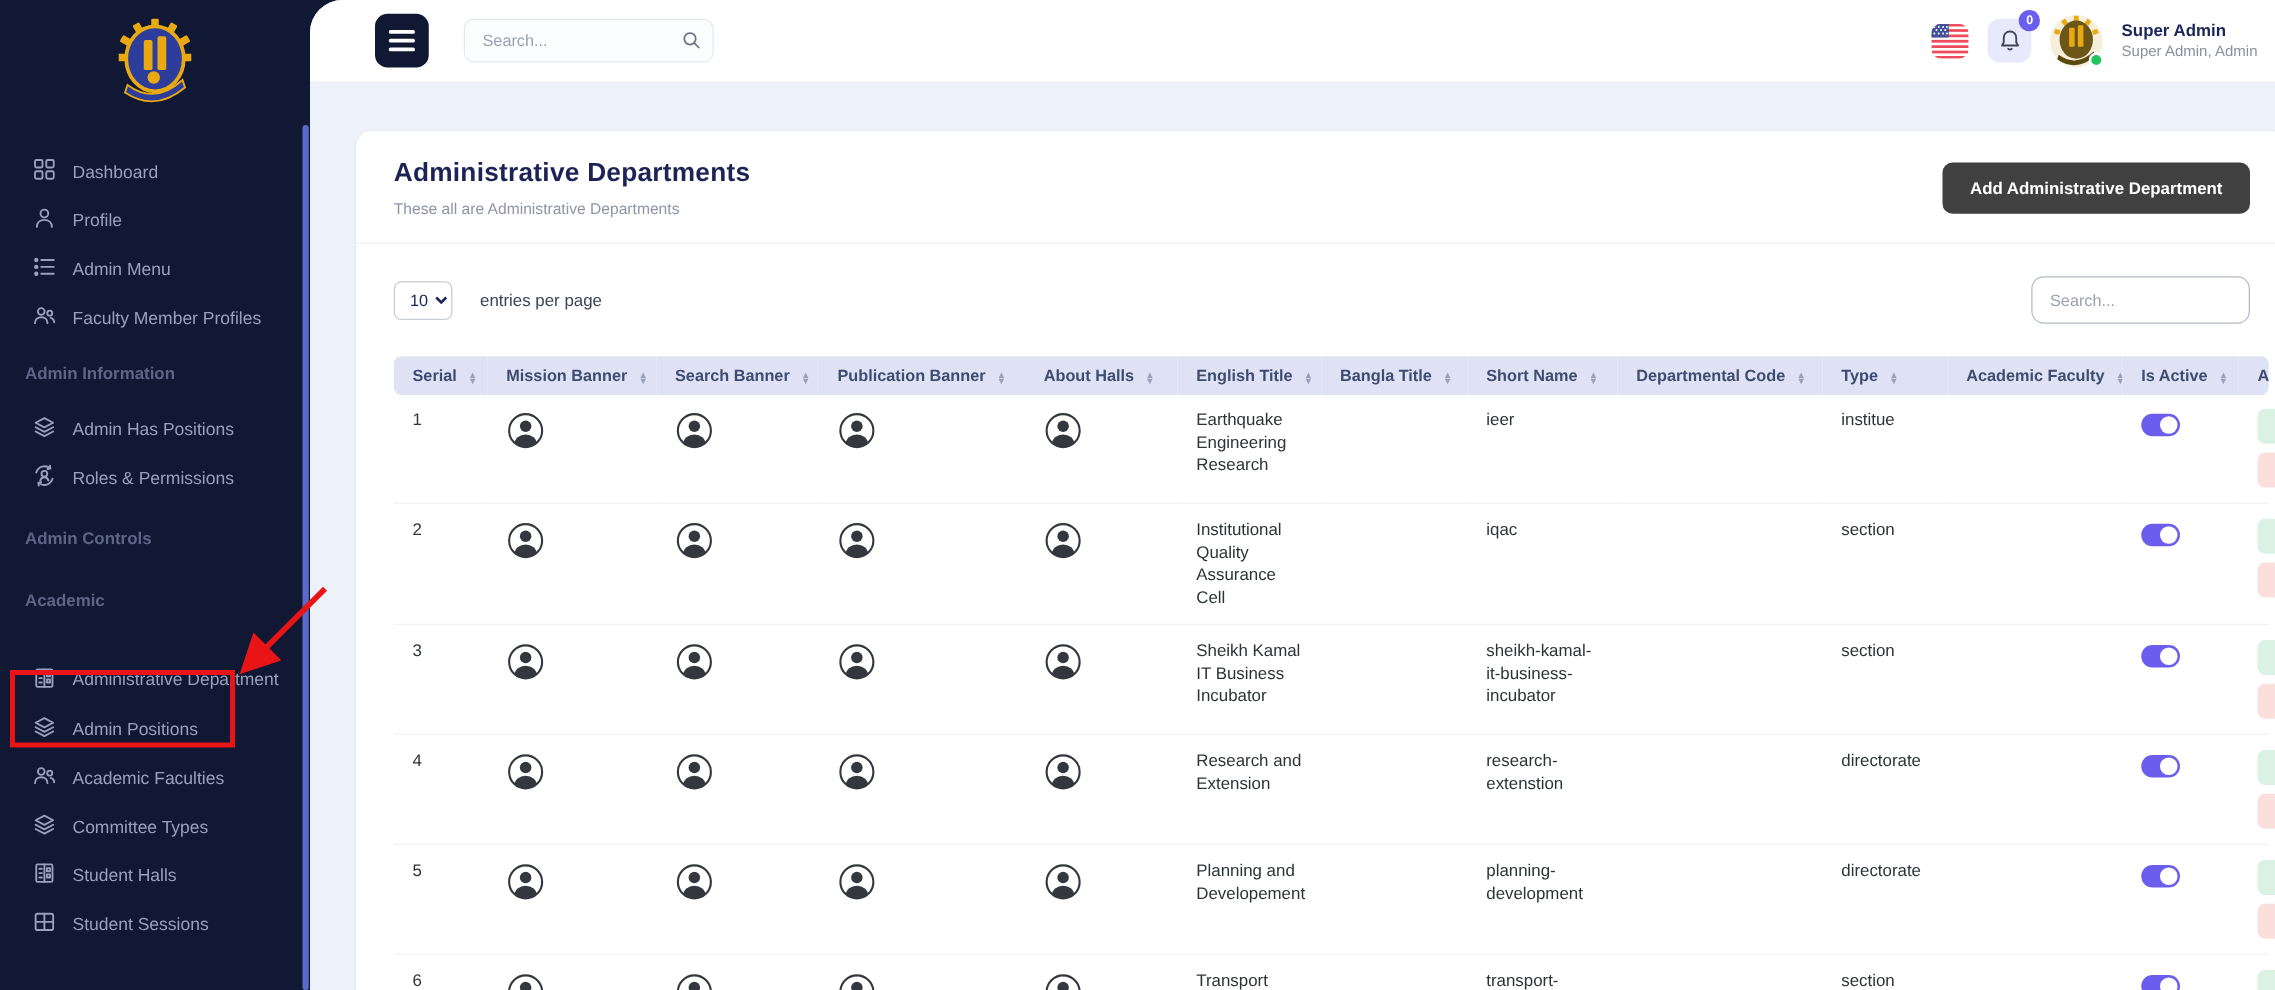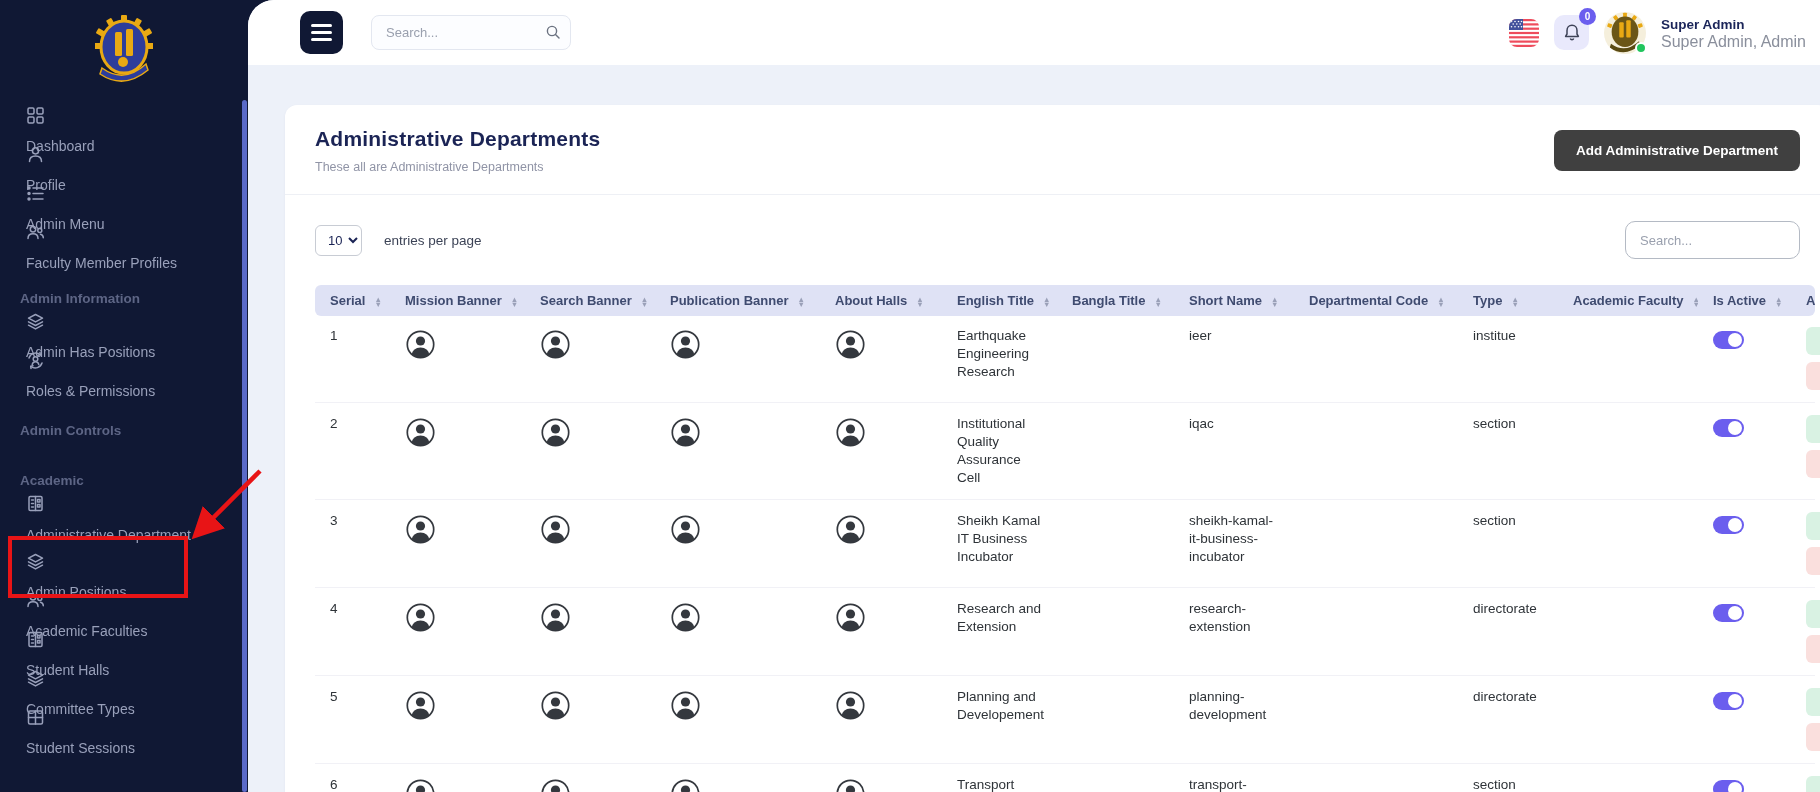--- a/index.html
+++ b/index.html
@@ -3,21 +3,21 @@
 <meta charset="utf-8">
 <style>
   * { margin:0; padding:0; box-sizing:border-box; }
   html,body { width:1820px; height:792px; overflow:hidden; }
   body { font-family:"Liberation Sans", sans-serif; background:#101834; position:relative; }
 
   
   .sidebar { position:absolute; left:0; top:0; width:248px; height:792px; background:#101834; z-index:2; }
   .logo-wrap { display:flex; justify-content:center; padding-top:12px; height:100px; }
   .nav { padding-top:6px; }
-  .nav-item { display:flex; align-items:flex-start; gap:13px; padding:0 0 0 26px; height:39px; color:#99a0ba; font-size:14px; font-weight:500; cursor:pointer;flex-direction:column; }
+  .nav-item { display:flex; align-items:flex-end; gap:13px; padding:0 0 0 26px; height:39px; color:#99a0ba; font-size:14px; font-weight:500; cursor:pointer; }
   .nav-item .ni-icon { width:19px; height:19px; flex:0 0 19px; display:flex; align-items:center; justify-content:center; }
   .nav-item.two-line { height:58px; }
   .nav-item.two-line .ni-label { line-height:18px; }
   .nav-section { padding:0 0 0 20px; height:28px; margin-top:22px; display:flex; align-items:center; color:#5d6585; font-size:13.5px; font-weight:600; }
   .nav-section.mt-lg { margin-top:26px; }
   .sidebar-scrollbar { position:absolute; right:1px; top:100px; width:5px; height:692px; background:#5a6ac8; border-radius:3px; }
 
   
   .anno-box { position:absolute; left:8px; top:536px; width:180px; height:62px; border:4px solid #e81416; z-index:50; pointer-events:none; }
   .anno-arrow { position:absolute; left:180px; top:455px; width:100px; height:95px; z-index:50; pointer-events:none; }
@@ -33,21 +33,21 @@
   .topsearch .mag { position:absolute; right:10px; top:9px; }
   .top-right { margin-left:auto; display:flex; align-items:center; gap:15px; }
   .flag { width:30px; height:28px; border-radius:8px; overflow:hidden; cursor:pointer; }
   .bell-wrap { position:relative; width:35px; height:35px; background:#e9e9fc; border-radius:10px; display:flex; align-items:center; justify-content:center; cursor:pointer; }
   .badge { position:absolute; top:-7px; right:-7px; width:17px; height:17px; background:#6b5eee; color:#fff; border-radius:50%; font-size:10px; font-weight:700; display:flex; align-items:center; justify-content:center; }
   .avatar-wrap { position:relative; width:42px; height:42px; }
   .avatar { width:42px; height:42px; border-radius:50%; background:#f5efdc; overflow:hidden; display:flex; align-items:center; justify-content:center; cursor:pointer; }
   .online-dot { position:absolute; right:-1px; bottom:0; width:12px; height:12px; background:#21c55d; border:2px solid #fff; border-radius:50%; }
   .user-meta { line-height:15px; }
   .user-name { font-size:13.5px; font-weight:700; color:#1b2559; }
-  .user-role { font-size:16px; color:#8a8f9c; margin-top:2px; }
+  .user-role { font-size:12px; color:#8a8f9c; margin-top:2px; }
 
   
   .card { position:absolute; left:37px; top:105px; width:1545px; height:720px; background:#fff; border-radius:12px; box-shadow:0 1px 3px rgba(30,40,90,.05); }
   .card-head { display:flex; align-items:center; justify-content:space-between; padding:22px 30px 20px 30px; border-bottom:1px solid #eef0f5; }
   .page-title { font-size:21px; font-weight:700; color:#1b2455; letter-spacing:.2px; }
   .page-sub { font-size:12.5px; color:#9094a6; margin-top:9px; }
   .add-btn { background:#404040; color:#fff; border:none; height:41px; padding:0 22px; border-radius:8px; font-size:13.5px; font-weight:700; font-family:"Liberation Sans",sans-serif; cursor:pointer; white-space:nowrap; }
 
   .controls { display:flex; align-items:center; padding:26px 30px 26px 30px; }
   .per-page { height:31px; width:47px; border:1px solid #c8ccd4; border-radius:6px; font-size:13px; color:#1b2455; font-family:"Liberation Sans",sans-serif; padding:0 2px 0 8px; background:#fff; cursor:pointer; }
@@ -193,40 +193,40 @@
             <path d="M2,15.5 c0-3 2.2-4.7 5-4.7 s5,1.7 5,4.7"></path>
             <circle cx="13.8" cy="7.5" r="2"></circle>
             <path d="M14.5,11.3 c1.8,.4 2.8,1.7 2.8,3.5"></path>
           </svg>
         </span>
         <span class="ni-label">Academic Faculties</span>
       </div>
       <div class="nav-item">
         <span class="ni-icon">
           <svg width="19" height="19" viewBox="0 0 19 19" fill="none" stroke="#99a0ba" stroke-width="1.5" stroke-linecap="round" stroke-linejoin="round">
+            <path d="M9.5,2.5 L16.5,6.2 L9.5,9.9 L2.5,6.2 Z"></path>
+            <path d="M2.5,9.8 L9.5,13.5 L16.5,9.8"></path>
+            <path d="M2.5,13.2 L9.5,16.9 L16.5,13.2"></path>
+          </svg>
+        </span>
+        <span class="ni-label">Committee Types</span>
+      </div>
+      <div class="nav-item">
+        <span class="ni-icon">
+          <svg width="19" height="19" viewBox="0 0 19 19" fill="none" stroke="#99a0ba" stroke-width="1.5" stroke-linecap="round" stroke-linejoin="round">
             <rect x="3" y="2.5" width="13" height="14" rx="1.2"></rect>
             <line x1="9.5" y1="2.5" x2="9.5" y2="16.5"></line>
             <line x1="5.5" y1="6" x2="7.5" y2="6"></line>
             <line x1="5.5" y1="9.5" x2="7.5" y2="9.5"></line>
             <line x1="5.5" y1="13" x2="7.5" y2="13"></line>
             <rect x="11.5" y="5.5" width="2.5" height="2.5"></rect>
             <rect x="11.5" y="10.5" width="2.5" height="2.5"></rect>
           </svg>
         </span>
         <span class="ni-label">Student Halls</span>
-      </div>
-      <div class="nav-item">
-        <span class="ni-icon">
-          <svg width="19" height="19" viewBox="0 0 19 19" fill="none" stroke="#99a0ba" stroke-width="1.5" stroke-linecap="round" stroke-linejoin="round">
-            <path d="M9.5,2.5 L16.5,6.2 L9.5,9.9 L2.5,6.2 Z"></path>
-            <path d="M2.5,9.8 L9.5,13.5 L16.5,9.8"></path>
-            <path d="M2.5,13.2 L9.5,16.9 L16.5,13.2"></path>
-          </svg>
-        </span>
-        <span class="ni-label">Committee Types</span>
       </div>
       <div class="nav-item">
         <span class="ni-icon">
           <svg width="19" height="19" viewBox="0 0 19 19" fill="none" stroke="#99a0ba" stroke-width="1.5" stroke-linecap="round" stroke-linejoin="round">
             <rect x="2.5" y="3" width="14" height="13" rx="1.5"></rect>
             <line x1="9.5" y1="3" x2="9.5" y2="16"></line>
             <line x1="2.5" y1="9.5" x2="16.5" y2="9.5"></line>
           </svg>
         </span>
         <span class="ni-label">Student Sessions</span>

